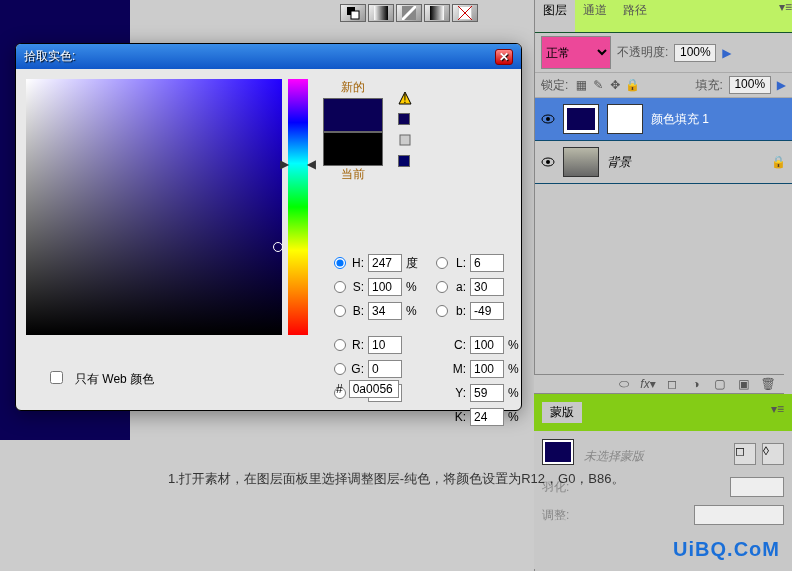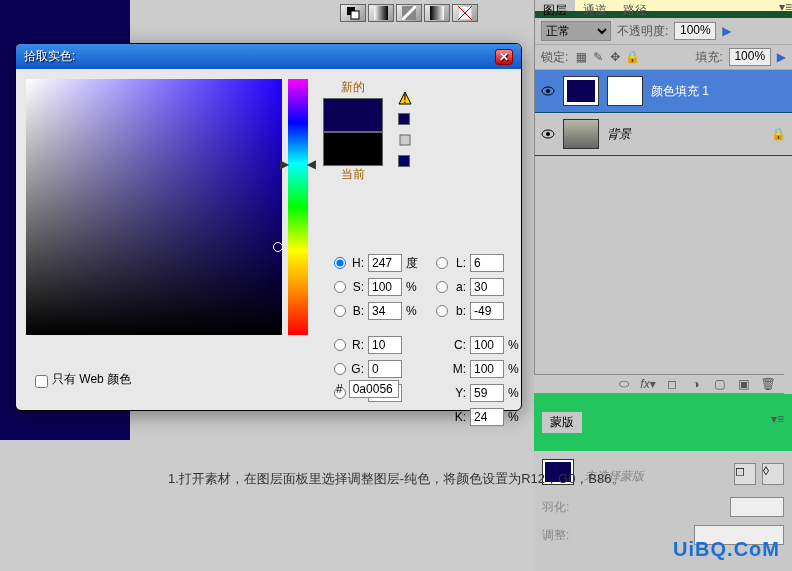--- a/index.html
+++ b/index.html
@@ -28,42 +28,42 @@
 .ps-btn{width:74px;height:20px;background:linear-gradient(#fff,#ddd);border:1px solid #888;border-radius:3px;cursor:pointer;font-size:12px}
 .inputs{position:absolute;left:318px;top:210px;display:flex;flex-direction:column;gap:6px}
 .irow{display:flex;align-items:center;gap:4px}
 .radio{width:12px;height:12px}
 .ilabel{width:14px;text-align:right}
 .ibox{width:34px;height:18px;border:1px solid #888;background:#fff;text-align:left;padding:0 3px}
 .unit{width:14px}
 .inputs2{position:absolute;left:420px;top:210px;display:flex;flex-direction:column;gap:6px}
 .hex-row{position:absolute;left:320px;bottom:12px;display:flex;align-items:center;gap:6px}
 .hex-box{width:50px;height:18px;border:1px solid #888;background:#fff;padding:0 3px}
-.webonly{position:absolute;left:19px;bottom:22px;display:flex;align-items:flex-end;gap:4px}
+.webonly{position:absolute;left:34px;bottom:22px;display:flex;align-items:flex-start;gap:12px}
 .panels{position:absolute;right:0;top:0;width:258px;height:571px;background:#c8c8c8;border-left:1px solid #888}
-.panel-tabs{display:flex;background:#fef9c3;height:18px;border-bottom:7px solid #14532d}
+.panel-tabs{display:flex;background:#bef264;height:33px;border-bottom:1px solid #14532d}
 .ptab{padding:2px 8px;color:#555;cursor:pointer}
 .ptab.active{background:#c8c8c8;color:#000}
 .panel-row{display:flex;align-items:center;padding:3px 6px;gap:6px;border-bottom:1px solid #aaa}
-.sel{width:70px;height:20px;border:1px solid #888;background:#a3a3a3}
+.sel{width:70px;height:33px;border:1px solid #888;background:#ec4899}
 .pct-box{width:42px;height:18px;border:1px solid #888;background:#eee;text-align:center}
 .lock-icons{display:flex;gap:3px;align-items:center}
 .lock-icons span{width:14px;height:14px;display:flex;align-items:center;justify-content:center;color:#555}
 .layers{background:#c8c8c8}
 .layer{display:flex;align-items:center;padding:6px;gap:8px;border-bottom:1px solid #0c4a6e}
 .layer.sel-layer{background:#4a7fd8;color:#fff}
 .eye{width:14px;height:14px}
 .thumb{width:36px;height:30px;border:1px solid #333;background:#fff;position:relative}
 .thumb-fill{position:absolute;inset:3px;background:#0a0056}
 .thumb-img{background:linear-gradient(#b8b8a8,#666)}
 .locklayer{margin-left:auto;color:#666}
 .layer-footer{position:absolute;left:534px;top:374px;right:8px;height:20px;display:flex;justify-content:flex-end;gap:8px;padding:2px 8px;border-top:1px solid #888;border-bottom:1px solid #888;align-items:center;background:#c8c8c8}
 .layer-footer span{width:16px;height:16px;color:#555;display:flex;align-items:center;justify-content:center}
 .mask-panel{position:absolute;left:534px;top:394px;right:0;background:#c8c8c8;padding-bottom:40px}
-.mask-head{display:flex;background:#22c55e;padding:18px 8px;justify-content:space-between}
+.mask-head{display:flex;background:#84cc16;padding:8px 8px;justify-content:space-between}
 .mask-body{padding:8px;display:flex;align-items:flex-end;gap:10px}
 .mask-thumb{width:32px;height:26px;border:1px solid #333;background:#fff;position:relative}
 .mask-thumb::after{content:"";position:absolute;inset:2px;background:#0a0056}
 .mask-label{color:#888;font-style:italic}
 .mask-btns{margin-left:auto;display:flex;gap:6px}
 .mask-btn{width:22px;height:22px;border:1px solid #888;background:#ddd}
 .slider-row{display:flex;align-items:center;padding:4px 8px;gap:8px;color:#888}
 .slider-box{width:54px;height:20px;border:1px solid #888;background:#eee;margin-left:auto}
 .tutorial{position:absolute;left:168px;top:470px;color:#333;font-size:13px}
 .watermark{position:absolute;right:12px;bottom:10px;font-size:20px;font-weight:bold;color:#1a6fd8;letter-spacing:1px}

